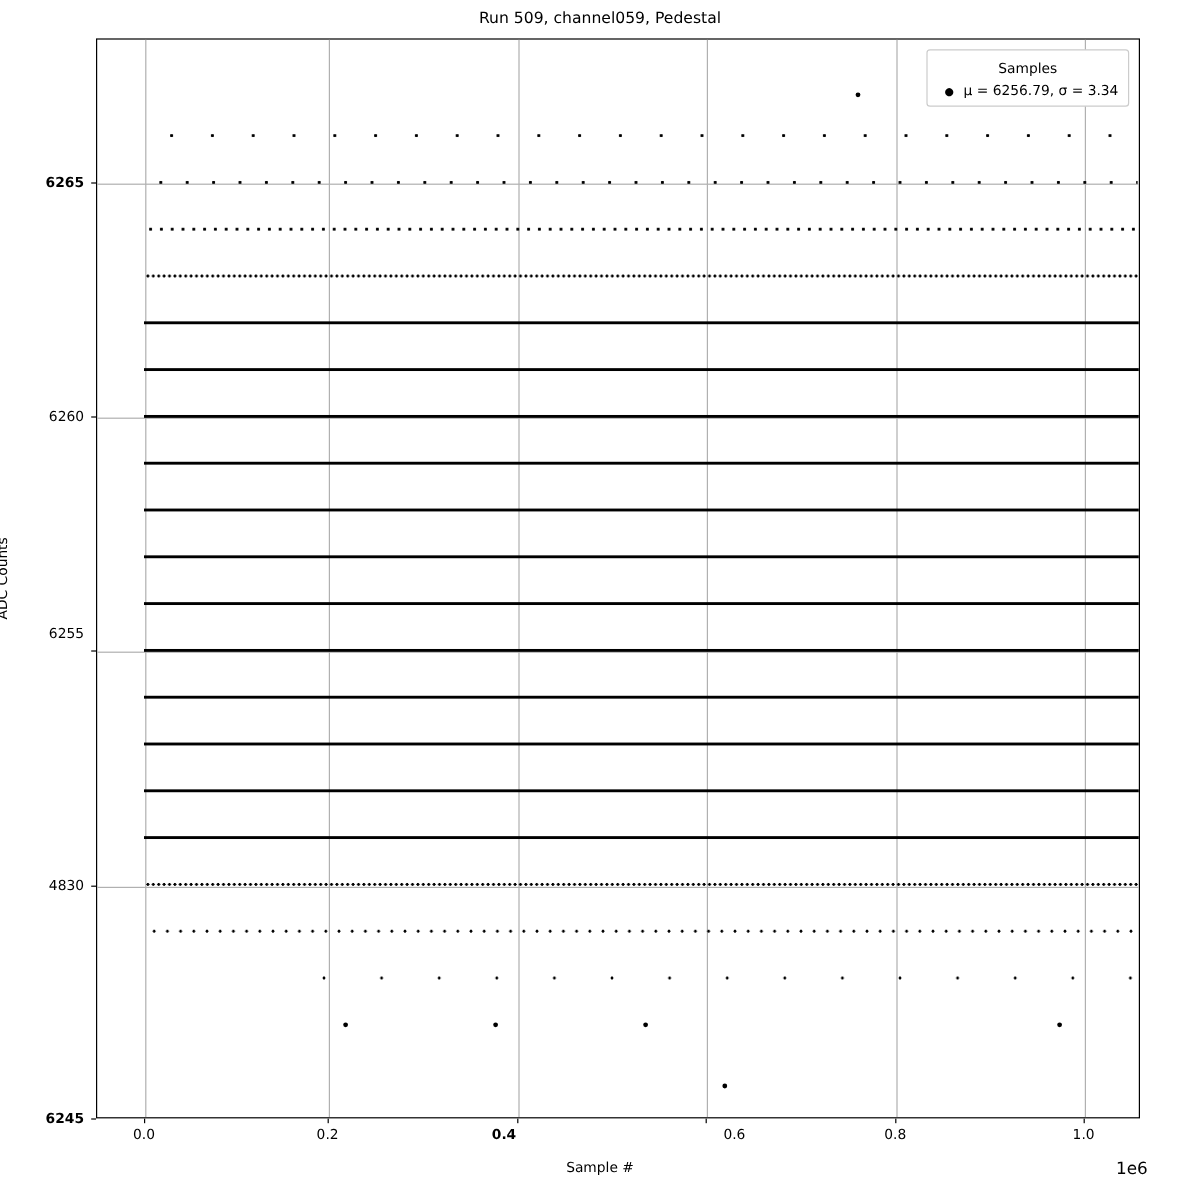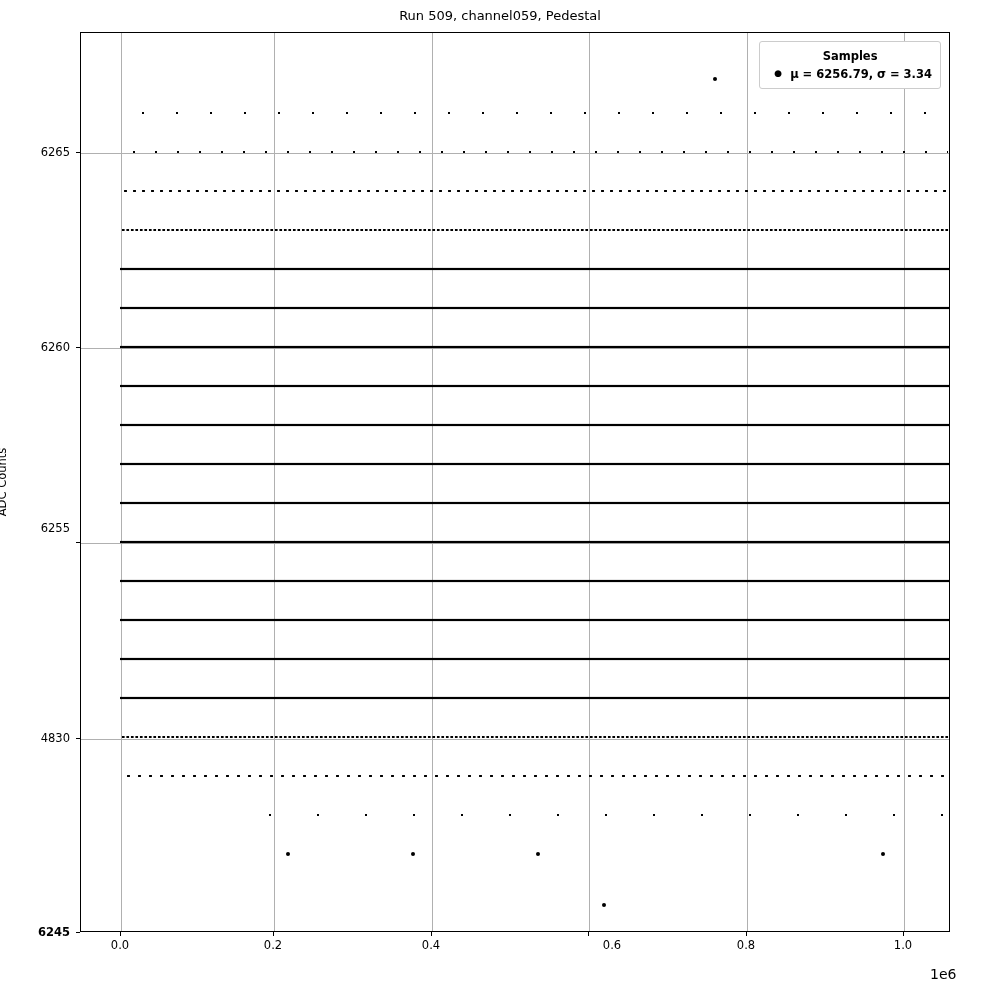--- a/index.html
+++ b/index.html
@@ -116,24 +116,23 @@
     background: #ffffff;
     border: 1px solid #cccccc;
     border-radius: 3px;
     padding: 5px 8px 6px 8px;
     font-size: 11.5px;
     box-shadow: 0 0 0 0 rgba(0,0,0,0);
     z-index: 5;
   }
   .legend-row {
     display: flex;
-    align-items: center;
+    align-items: flex-end;
     height: 17px;
     white-space: nowrap;
-    font-weight: bold;
   }
   .legend-marker {
     width: 20px;
     text-align: center;
     font-size: 9px;
     line-height: 1;
     color: #000;
   }
   .legend-label {
     padding-left: 2px;
@@ -164,37 +163,38 @@
   }
 </style>
 </head>
 <body>
 
 <div id="figure">
 
   <div id="chart-title">Run 509, channel059, Pedestal</div>
 
   <div id="ylabel">ADC Counts</div>
+  <div id="xlabel">Sample #</div>
   <div id="x-offset-text">1e6</div>
 
   <div class="tick-label-y" style="top:932px;font-weight:bold;">6245</div>
   <div class="tick-label-y" style="top:738px;">4830</div>
   <div class="tick-label-y" style="top:528px;">6255</div>
   <div class="tick-label-y" style="top:347px;">6260</div>
-  <div class="tick-label-y" style="top:152px;">6265</div>
+  <div class="tick-label-y" style="top:152px;font-weight:bold;">6265</div>
 
   <div class="tick-mark-y" style="top:932px;"></div>
   <div class="tick-mark-y" style="top:738px;"></div>
   <div class="tick-mark-y" style="top:542px;"></div>
   <div class="tick-mark-y" style="top:347px;"></div>
   <div class="tick-mark-y" style="top:152px;"></div>
 
   <div class="tick-label-x" style="left:120px;">0.0</div>
   <div class="tick-label-x" style="left:273px;">0.2</div>
-  <div class="tick-label-x" style="left:431px;">0.4</div>
+  <div class="tick-label-x" style="left:420px;font-weight:bold;">0.4</div>
   <div class="tick-label-x" style="left:612px;">0.6</div>
   <div class="tick-label-x" style="left:746px;">0.8</div>
   <div class="tick-label-x" style="left:903px;">1.0</div>
 
   <div class="tick-mark-x" style="left:120px;"></div>
   <div class="tick-mark-x" style="left:273px;"></div>
   <div class="tick-mark-x" style="left:431px;"></div>
   <div class="tick-mark-x" style="left:588px;"></div>
   <div class="tick-mark-x" style="left:746px;"></div>
   <div class="tick-mark-x" style="left:903px;"></div>

